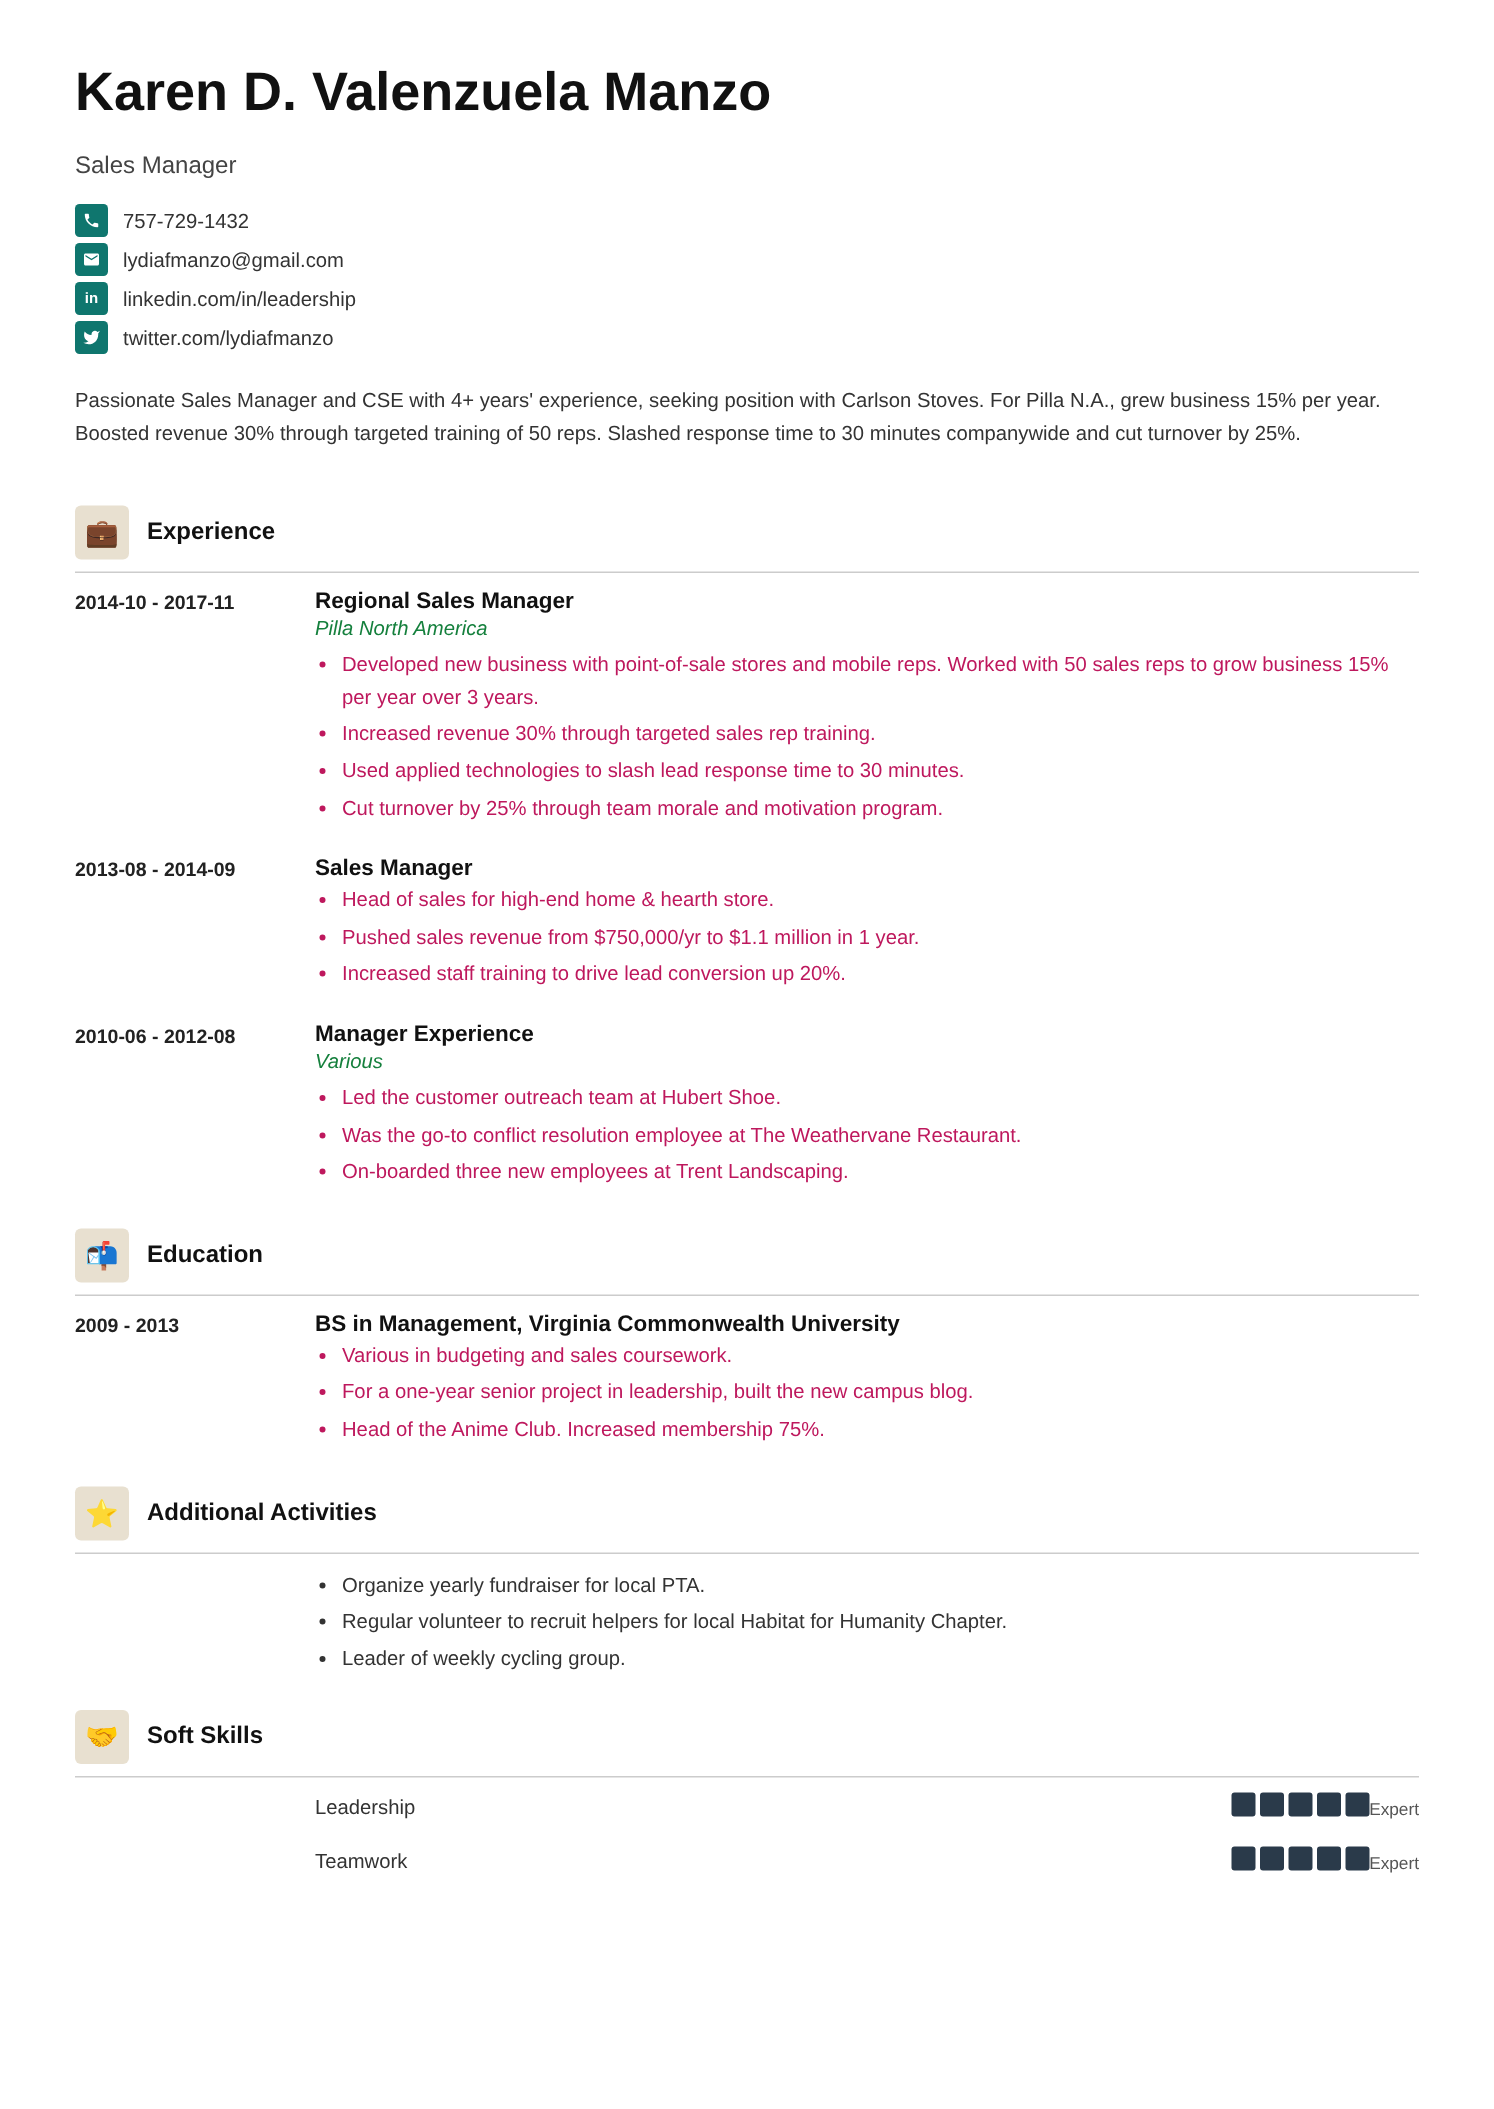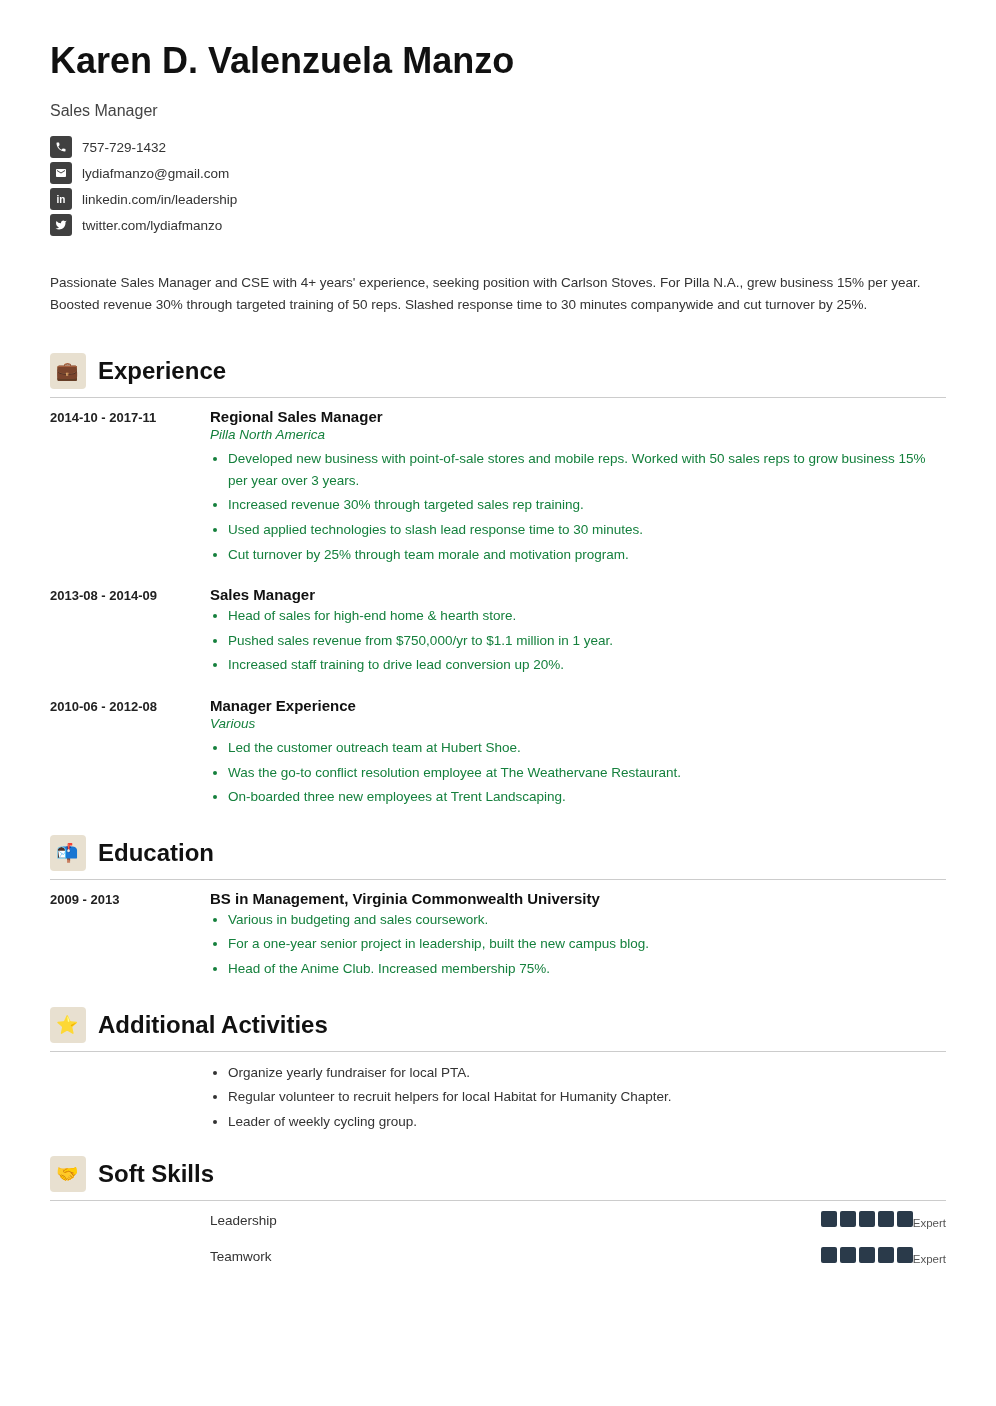--- a/index.html
+++ b/index.html
@@ -18,34 +18,34 @@
       color: #111;
       margin-bottom: 20px;
     }
     .job-title {
       font-size: 16px;
       color: #444;
       margin-bottom: 16px;
     }
     .contact-list {
       list-style: none;
-      margin-bottom: 36px;
+      margin-bottom: 20px;
       text-align: right;
     }
     .contact-list li {
       display: flex;
       align-items: center;
       margin-bottom: 4px;
       font-size: 13.5px;
       color: #333;
     }
     .contact-icon {
       width: 22px;
       height: 22px;
-      background: #404040;
+      background: #0f766e;
       border-radius: 3px;
       margin-right: 10px;
       display: flex;
       align-items: center;
       justify-content: center;
       flex-shrink: 0;
       color: #fff;
       font-size: 11px;
     }
     .summary {
@@ -67,21 +67,21 @@
       background: #e8e0d0;
       border-radius: 4px;
       display: flex;
       align-items: center;
       justify-content: center;
       margin-right: 12px;
       font-size: 18px;
       flex-shrink: 0;
     }
     .section-title {
-      font-size: 24px;
+      font-size: 16px;
       font-weight: 700;
       color: #111;
     }
     .section {
       margin-bottom: 24px;
     }
     .entry {
       display: flex;
       margin-bottom: 18px;
     }
@@ -105,21 +105,21 @@
     .entry-org {
       font-style: italic;
       font-size: 13.5px;
       color: #15803d;
       margin-bottom: 6px;
     }
     .entry-bullets {
       list-style: disc;
       padding-left: 18px;
       font-size: 13.5px;
-      color: #15803d;
+      color: #be185d;
       line-height: 1.6;
     }
     .entry-bullets li {
       margin-bottom: 3px;
     }
     .skills-section {
       margin-bottom: 24px;
     }
     .skill-row {
       display: flex;

